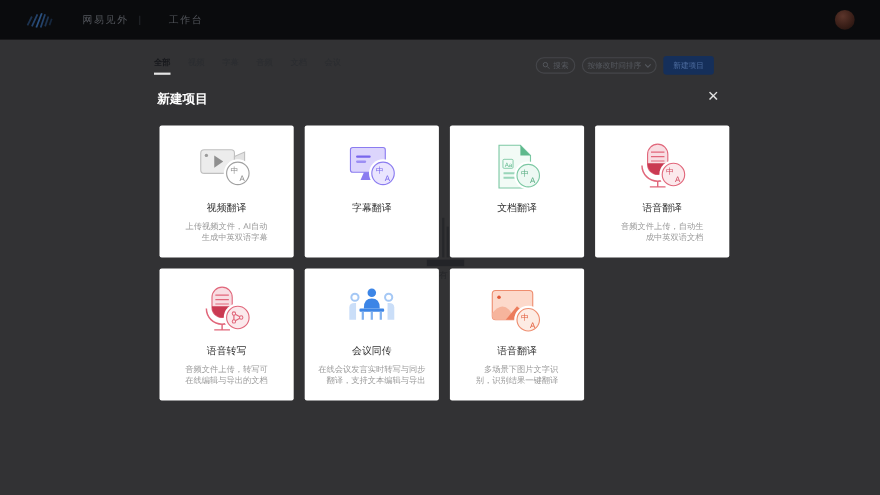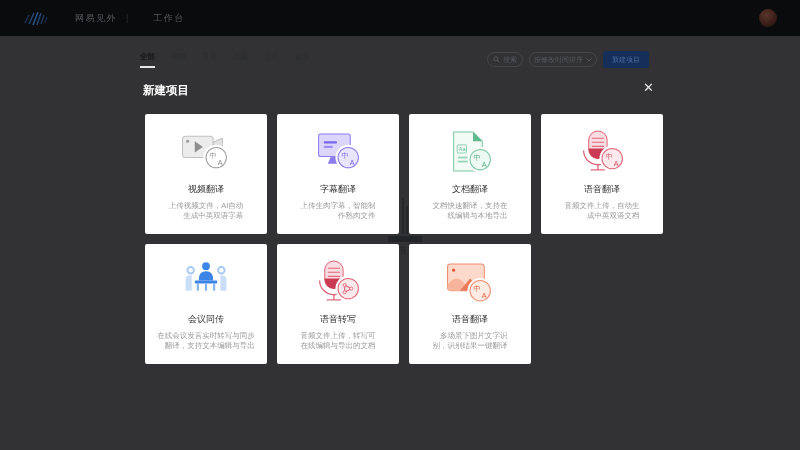--- a/index.html
+++ b/index.html
@@ -147,73 +147,53 @@
       <rect x="9" y="5" width="31" height="22" rx="2" fill="#dcd5fc" stroke="#8b7cf0"></rect>
       <rect x="14" y="12" width="13" height="2.2" rx="1" fill="#7866ec"></rect>
       <rect x="14" y="16.5" width="9" height="2.2" rx="1" fill="#9c8ef4"></rect>
       <path d="M21 27 H28 L31 34 H18 Z" fill="#8b7cf0"></path>
       <circle cx="38" cy="28" r="12.5" fill="#ffffff"></circle>
       <circle cx="38" cy="28" r="10" fill="#eae5fe" stroke="#8b7cf0"></circle>
       <text x="31.5" y="28" font-size="7" fill="#7866ec">中</text>
       <text x="39.5" y="35" font-size="7" fill="#7866ec">A</text>
     </svg>
     <div class="card-title">字幕翻译</div>
-    <div class="card-desc">上传生肉字幕，智能制
-作熟肉文件</div>
   </div>
 
   <div class="card">
     <svg class="card-icon" viewBox="0 0 56 46">
       <path d="M12 3 H31 L40 12 V41 H12 Z" fill="#f2fbf6" stroke="#7cc8a3"></path>
       <path d="M31 3 L40 12 H31 Z" fill="#5fb98d"></path>
       <rect x="15.5" y="15.5" width="9" height="8" rx="1" fill="none" stroke="#7cc8a3" stroke-width="0.8"></rect>
       <text x="17" y="22" font-size="5.5" fill="#5fb98d">Aa</text>
       <rect x="16" y="27" width="15" height="1.8" fill="#9ad6ba"></rect>
       <rect x="16" y="31" width="11" height="1.8" fill="#9ad6ba"></rect>
       <circle cx="38" cy="30" r="12.5" fill="#ffffff"></circle>
       <circle cx="38" cy="30" r="10" fill="#edf9f3" stroke="#7cc8a3"></circle>
       <text x="31.5" y="30" font-size="7" fill="#55ab80">中</text>
       <text x="39.5" y="37" font-size="7" fill="#55ab80">A</text>
     </svg>
     <div class="card-title">文档翻译</div>
-    <div class="card-desc">文档快速翻译，支持在
-线编辑与本地导出</div>
   </div>
 
   <div class="card">
     <svg class="card-icon" viewBox="0 0 56 46">
       <rect x="15" y="2" width="18" height="27" rx="9" fill="#f8dde2" stroke="#e1677b"></rect>
       <path d="M18 9 H30 M18 13 H30 M18 17 H30" stroke="#e1677b" stroke-width="1.1"></path>
       <path d="M15 19 L33 19 L33 20 A9 9 0 0 1 15 20 Z" fill="#ca3a52"></path>
       <path d="M10 21 a14 14 0 0 0 28 0" fill="none" stroke="#e1677b" stroke-width="1.3"></path>
       <path d="M24 35 V40 M17 40 H31" stroke="#e1677b" stroke-width="1.3"></path>
       <circle cx="38" cy="29" r="12.5" fill="#ffffff"></circle>
       <circle cx="38" cy="29" r="10" fill="#fbe9ec" stroke="#e1677b"></circle>
       <text x="31.5" y="29" font-size="7" fill="#d14a60">中</text>
       <text x="39.5" y="36" font-size="7" fill="#d14a60">A</text>
     </svg>
     <div class="card-title">语音翻译</div>
     <div class="card-desc">音频文件上传，自动生
 成中英双语文档</div>
-  </div>
-
-  <div class="card">
-    <svg class="card-icon" viewBox="0 0 56 46">
-      <circle cx="13" cy="11" r="3.2" fill="none" stroke="#a5c8f5" stroke-width="1.8"></circle>
-      <path d="M8 31 V20 q0 -4 5 -4 h1 v15 z" fill="#cadef8"></path>
-      <circle cx="43" cy="11" r="3.2" fill="none" stroke="#a5c8f5" stroke-width="1.8"></circle>
-      <path d="M48 31 V20 q0 -4 -5 -4 h-1 v15 z" fill="#cadef8"></path>
-      <circle cx="28" cy="7" r="3.8" fill="#3c85e6"></circle>
-      <path d="M21 20 q0 -8 7 -8 q7 0 7 8 v1 h-14 z" fill="#3c85e6"></path>
-      <rect x="17" y="21" width="22" height="3" rx="1" fill="#3c85e6"></rect>
-      <path d="M20 24 V31 M28 24 V31 M36 24 V31" stroke="#7fb0ef" stroke-width="2"></path>
-    </svg>
-    <div class="card-title">会议同传</div>
-    <div class="card-desc">在线会议发言实时转写与同步
-翻译，支持文本编辑与导出</div>
   </div>
 
   <div class="card">
     <svg class="card-icon" viewBox="0 0 56 46">
       <rect x="15" y="2" width="18" height="27" rx="9" fill="#f8dde2" stroke="#e1677b"></rect>
       <path d="M18 9 H30 M18 13 H30 M18 17 H30" stroke="#e1677b" stroke-width="1.1"></path>
       <path d="M15 19 L33 19 L33 20 A9 9 0 0 1 15 20 Z" fill="#ca3a52"></path>
       <path d="M10 21 a14 14 0 0 0 28 0" fill="none" stroke="#e1677b" stroke-width="1.3"></path>
       <path d="M24 35 V40 M17 40 H31" stroke="#e1677b" stroke-width="1.3"></path>
       <circle cx="38" cy="29" r="12.5" fill="#ffffff"></circle>
@@ -223,20 +203,36 @@
       <circle cx="41" cy="29" r="1.5" fill="#fbe9ec" stroke="#e1677b" stroke-width="0.9"></circle>
       <circle cx="34.5" cy="32.5" r="1.5" fill="#fbe9ec" stroke="#e1677b" stroke-width="0.9"></circle>
     </svg>
     <div class="card-title">语音转写</div>
     <div class="card-desc">音频文件上传，转写可
 在线编辑与导出的文档</div>
   </div>
 
   <div class="card">
     <svg class="card-icon" viewBox="0 0 56 46">
+      <circle cx="13" cy="11" r="3.2" fill="none" stroke="#a5c8f5" stroke-width="1.8"></circle>
+      <path d="M8 31 V20 q0 -4 5 -4 h1 v15 z" fill="#cadef8"></path>
+      <circle cx="43" cy="11" r="3.2" fill="none" stroke="#a5c8f5" stroke-width="1.8"></circle>
+      <path d="M48 31 V20 q0 -4 -5 -4 h-1 v15 z" fill="#cadef8"></path>
+      <circle cx="28" cy="7" r="3.8" fill="#3c85e6"></circle>
+      <path d="M21 20 q0 -8 7 -8 q7 0 7 8 v1 h-14 z" fill="#3c85e6"></path>
+      <rect x="17" y="21" width="22" height="3" rx="1" fill="#3c85e6"></rect>
+      <path d="M20 24 V31 M28 24 V31 M36 24 V31" stroke="#7fb0ef" stroke-width="2"></path>
+    </svg>
+    <div class="card-title">会议同传</div>
+    <div class="card-desc">在线会议发言实时转写与同步
+翻译，支持文本编辑与导出</div>
+  </div>
+
+  <div class="card">
+    <svg class="card-icon" viewBox="0 0 56 46">
       <rect x="6" y="5" width="36" height="26" rx="3" fill="#fcd9cb" stroke="#ee8d6f"></rect>
       <circle cx="12" cy="11" r="1.6" fill="#e15a39"></circle>
       <path d="M6 25 Q14 15 21 22 L26 29 Q26.5 31 24 31 H9 Q6 31 6 28 Z" fill="#f6b49c"></path>
       <path d="M18 31 L28 19 L40 30 Q40.5 31 38 31 Z" fill="#ec7c5c"></path>
       <circle cx="38" cy="31" r="12.5" fill="#ffffff"></circle>
       <circle cx="38" cy="31" r="10" fill="#fdece4" stroke="#ee8d6f"></circle>
       <text x="31.5" y="31" font-size="7" fill="#e15a39">中</text>
       <text x="39.5" y="38" font-size="7" fill="#e15a39">A</text>
     </svg>
     <div class="card-title">语音翻译</div>

